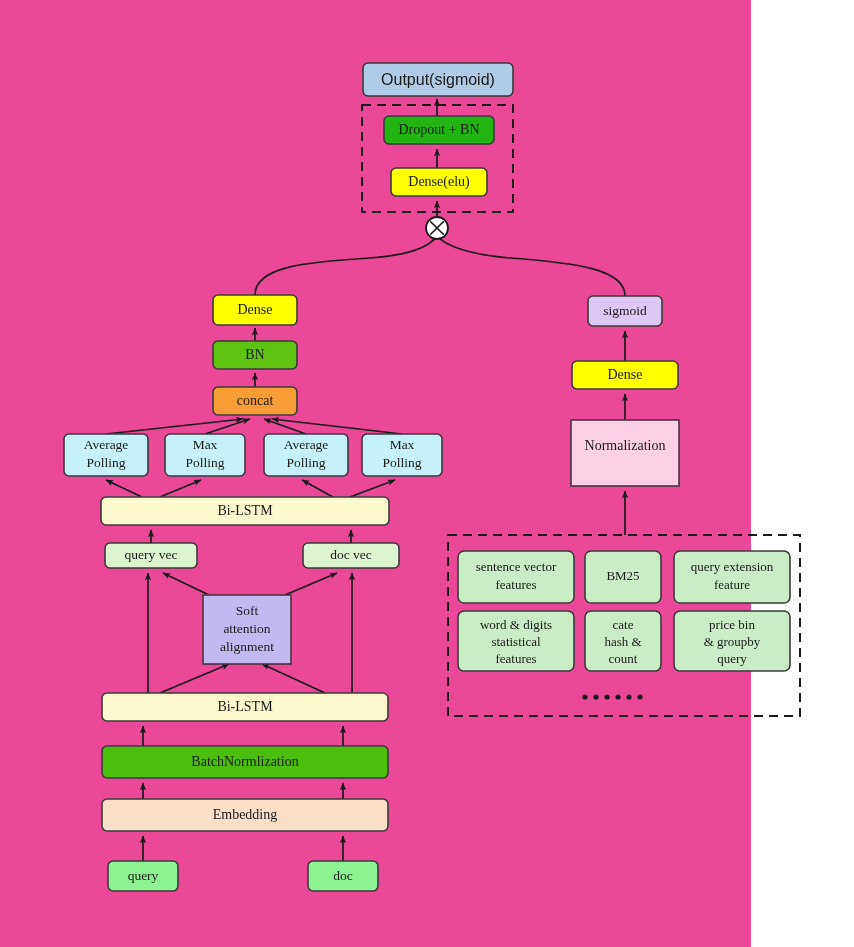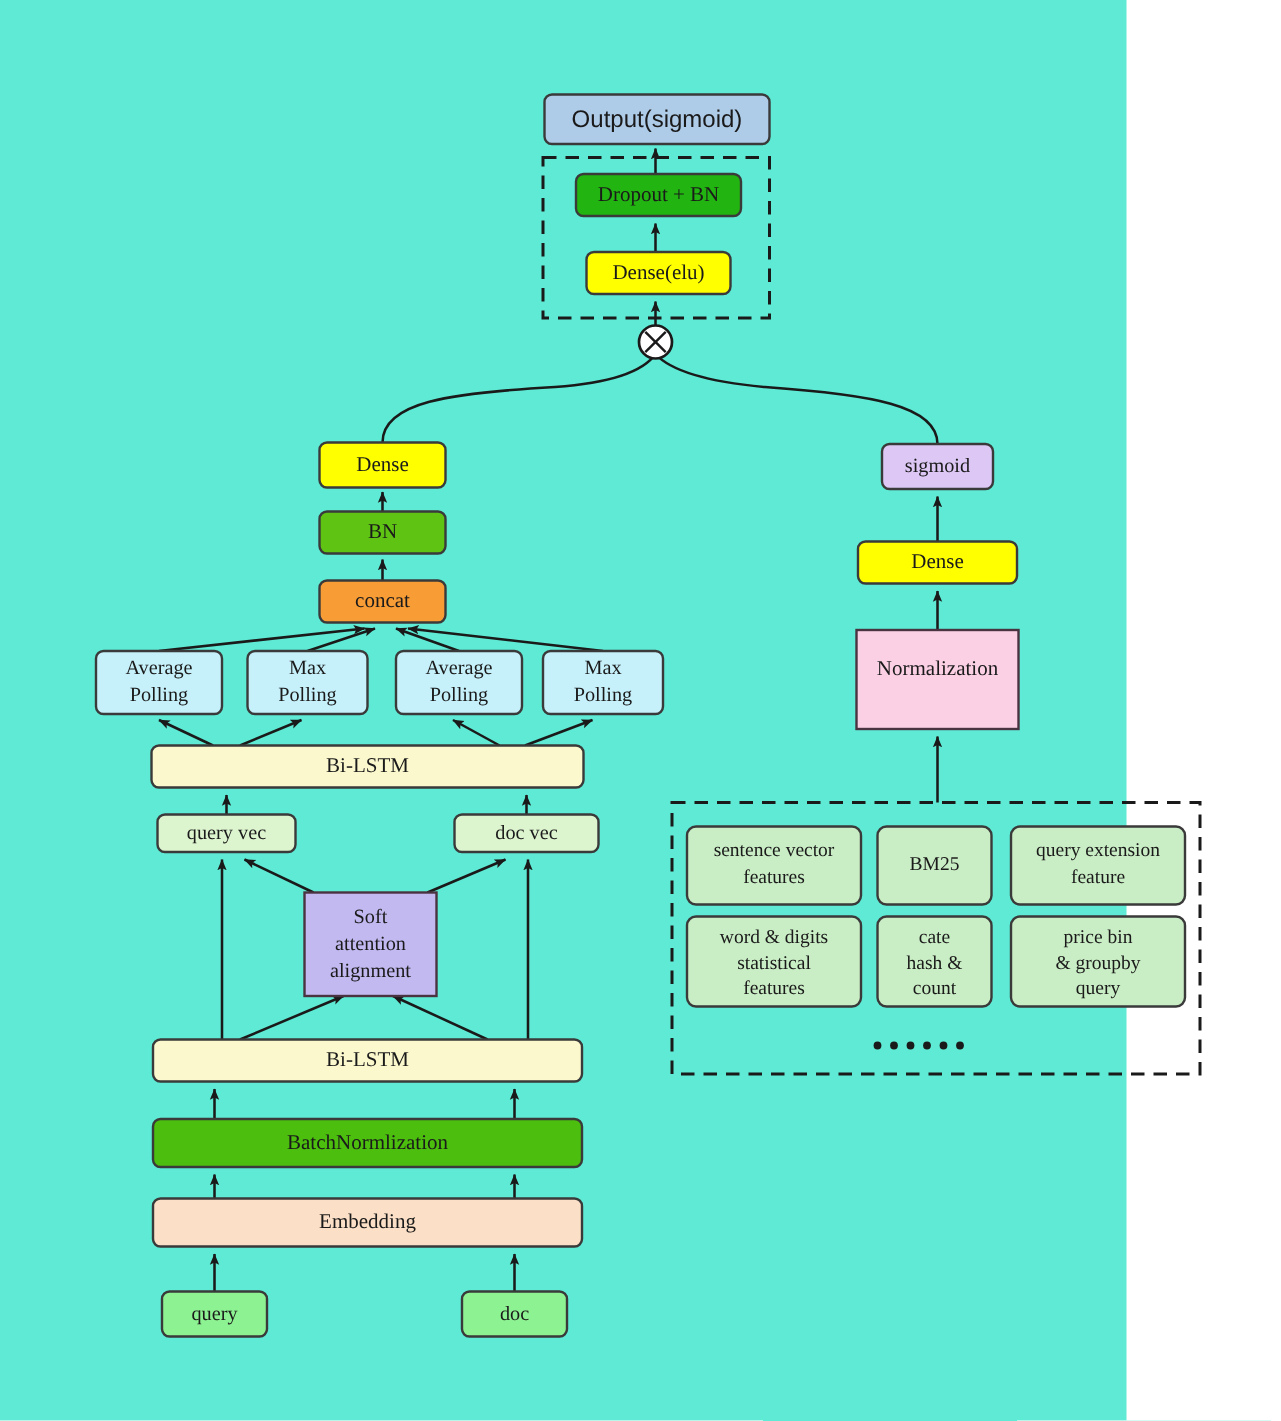--- a/index.html
+++ b/index.html
@@ -10,21 +10,21 @@
   body {
     width: 854px;
     height: 947px;
     font-family: "Liberation Serif", "DejaVu Serif", serif;
     overflow: hidden;
   }
   #diagram-root {
     position: relative;
     width: 751px;
     height: 947px;
-    background: #5eead4;
+    background: #ec4899;
   }
   svg#arch-svg {
     position: absolute;
     left: 0;
     top: 0;
     width: 854px;
     height: 947px;
     display: block;
   }
   .node-label {

